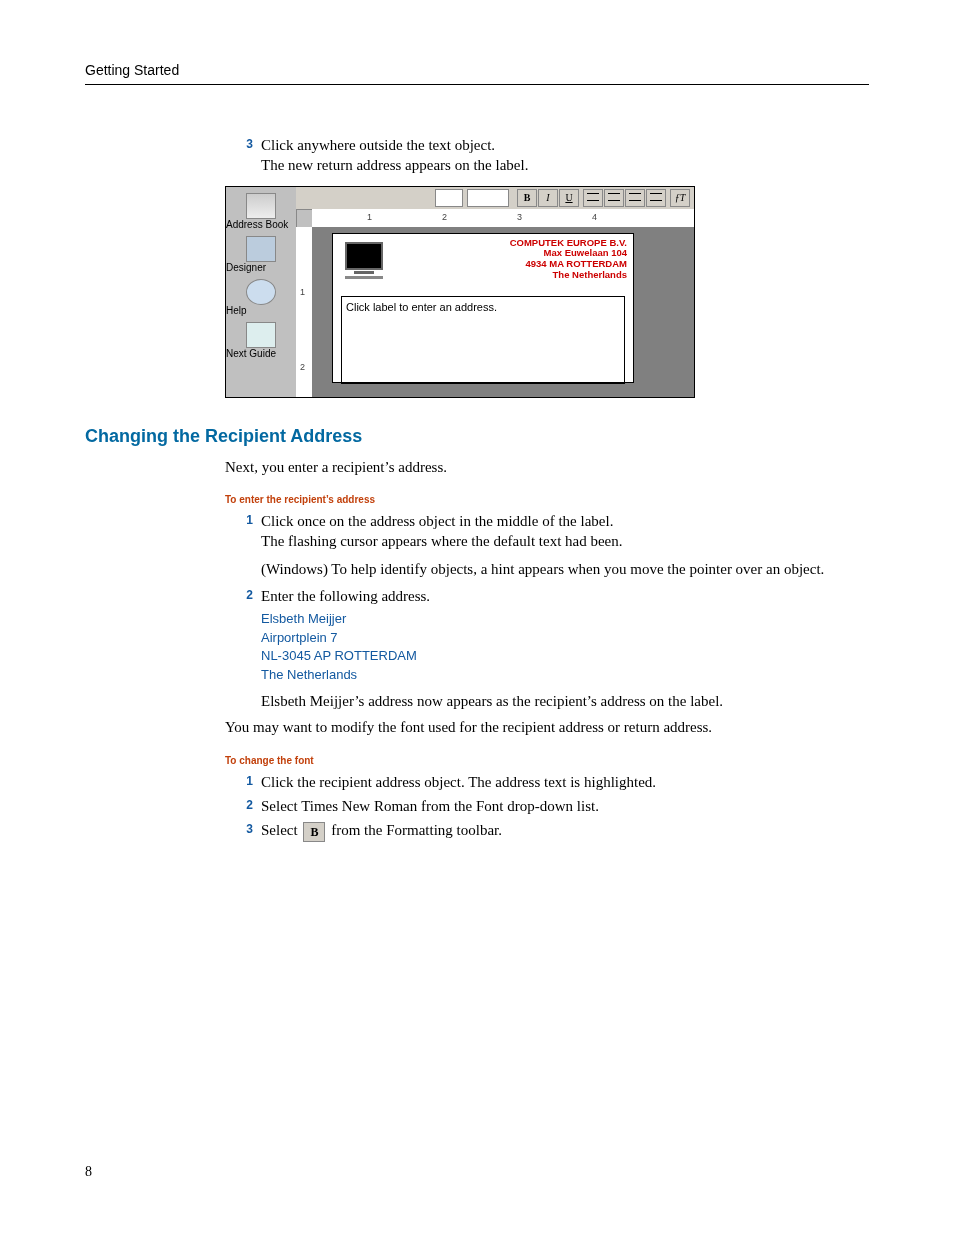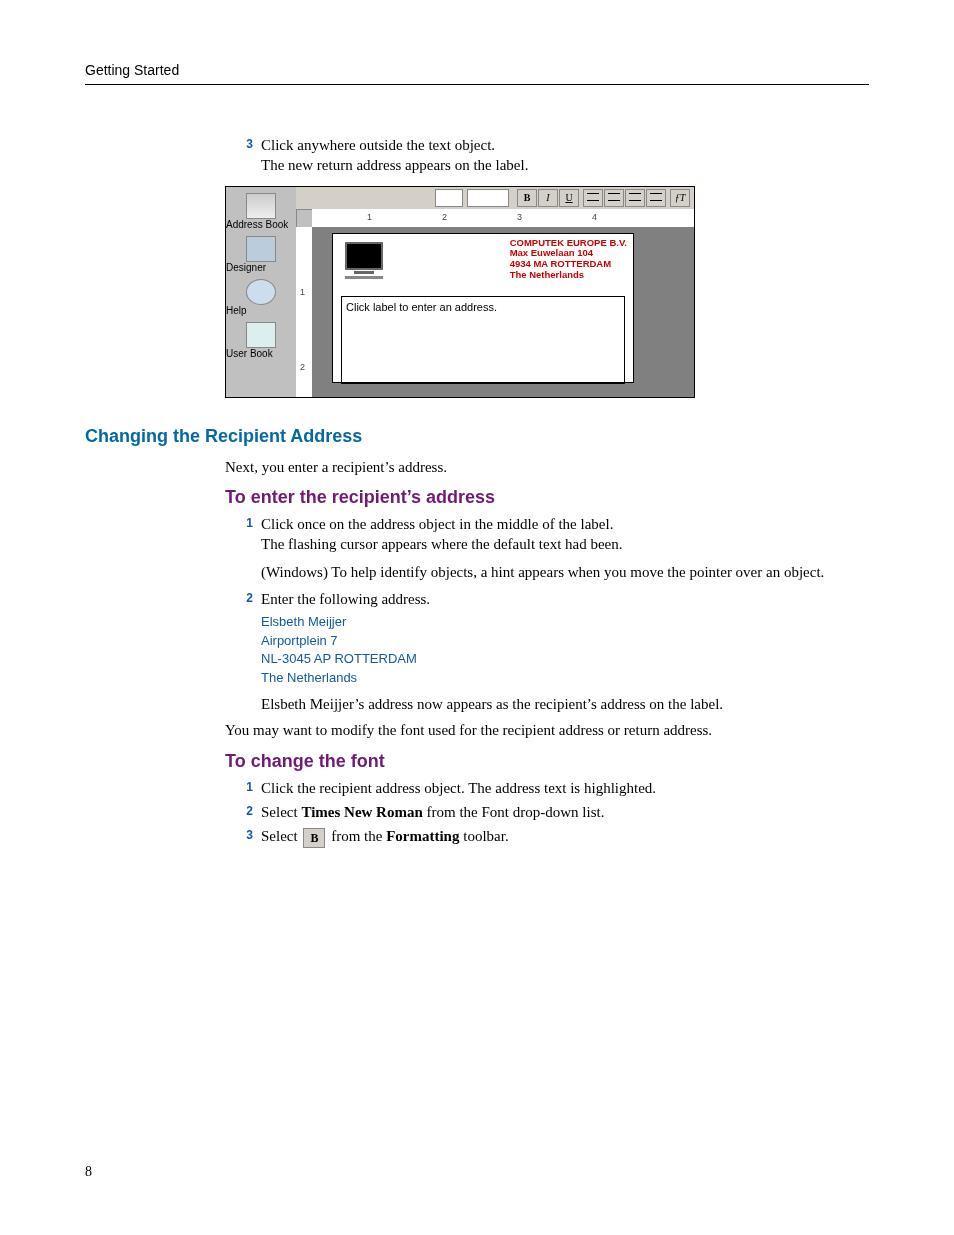--- a/index.html
+++ b/index.html
@@ -38,26 +38,26 @@
   .indent { margin-left: 140px; }
   .section-h {
     color:#0369a1;
     font-family: Verdana, sans-serif;
     font-weight: bold;
     font-size: 18px;
     margin-top: 28px;
     margin-bottom: 10px;
   }
   .subhead {
-    color:#701a75;
+    color:#c2410c;
     font-family: Verdana, sans-serif;
     font-weight: bold;
-    font-size: 18px;
+    font-size: 10px;
     margin-left:140px;
-    margin-top:10px;
+    margin-top:17px;
     margin-bottom:6px;
   }
   .addr-block {
     color:#1359a0;
     font-family: Verdana, sans-serif;
     font-size: 13px;
     line-height:1.45;
     margin-left:176px;
     margin-top:4px;
     margin-bottom:6px;
@@ -111,32 +111,32 @@
     font-size:9px;color:#444;
   }
   .shot .ruler-v span{position:absolute;left:4px;}
   .shot .canvas {
     position:absolute; left:86px; top:40px; right:0; bottom:0; background:#808080;
   }
   .shot .label {
     position:absolute; left:20px; top:6px; width:300px; height:148px; background:#fff; border:1px solid #000;
   }
   .shot .label .ret {
-    position:absolute; right:6px; top:4px; color:#c00; font-weight:bold; font-size:9.5px; line-height:1.15;
+    position:absolute; right:6px; top:4px; text-align:right; color:#c00; font-weight:bold; font-size:9.5px; line-height:1.15;
   }
   .shot .label .monitor {
     position:absolute; left:10px; top:8px; width:42px; height:34px;
   }
   .shot .label .monitor .scr{width:34px;height:24px;background:#000;border:2px solid #666;margin:0 auto;}
   .shot .label .monitor .base{width:20px;height:3px;background:#666;margin:1px auto 0;}
   .shot .label .monitor .kb{width:38px;height:3px;background:#888;margin:2px auto 0;position:relative;}
   .shot .label .addr-prompt{
     position:absolute; left:8px; top:62px; right:8px; height:78px; border:1px solid #000; padding:4px; font-size:11px;
   }
-  .bold-inline .b{font-weight:bold;}
+  .bold-inline .b{font-weight:normal;}
   .bold-btn{display:inline-block;width:20px;height:18px;border:1px solid #888;background:#d4d0c8;text-align:center;font-weight:bold;vertical-align:middle;font-size:12px;line-height:18px;margin:0 2px;}
 </style>
 </head>
 <body>
 
 <div class="running-head">Getting Started</div>
 <div class="header-line"></div>
 
 <div class="content">
 
@@ -159,21 +159,21 @@
       <div class="item">
         <div class="ico" style="background:#bcd;"></div>
         <div>Designer</div>
       </div>
       <div class="item">
         <div class="ico" style="background:#cde;border-radius:50%;"></div>
         <div>Help</div>
       </div>
       <div class="item">
         <div class="ico" style="background:#dee;"></div>
-        <div>User Book</div>
+        <div>Next Guide</div>
       </div>
     </div>
 
     <div class="tb">
       <div class="dd"></div>
       <div class="dd" style="width:40px"></div>
       <div class="grp">
         <div class="btn b">B</div>
         <div class="btn i">I</div>
         <div class="btn u">U</div>

